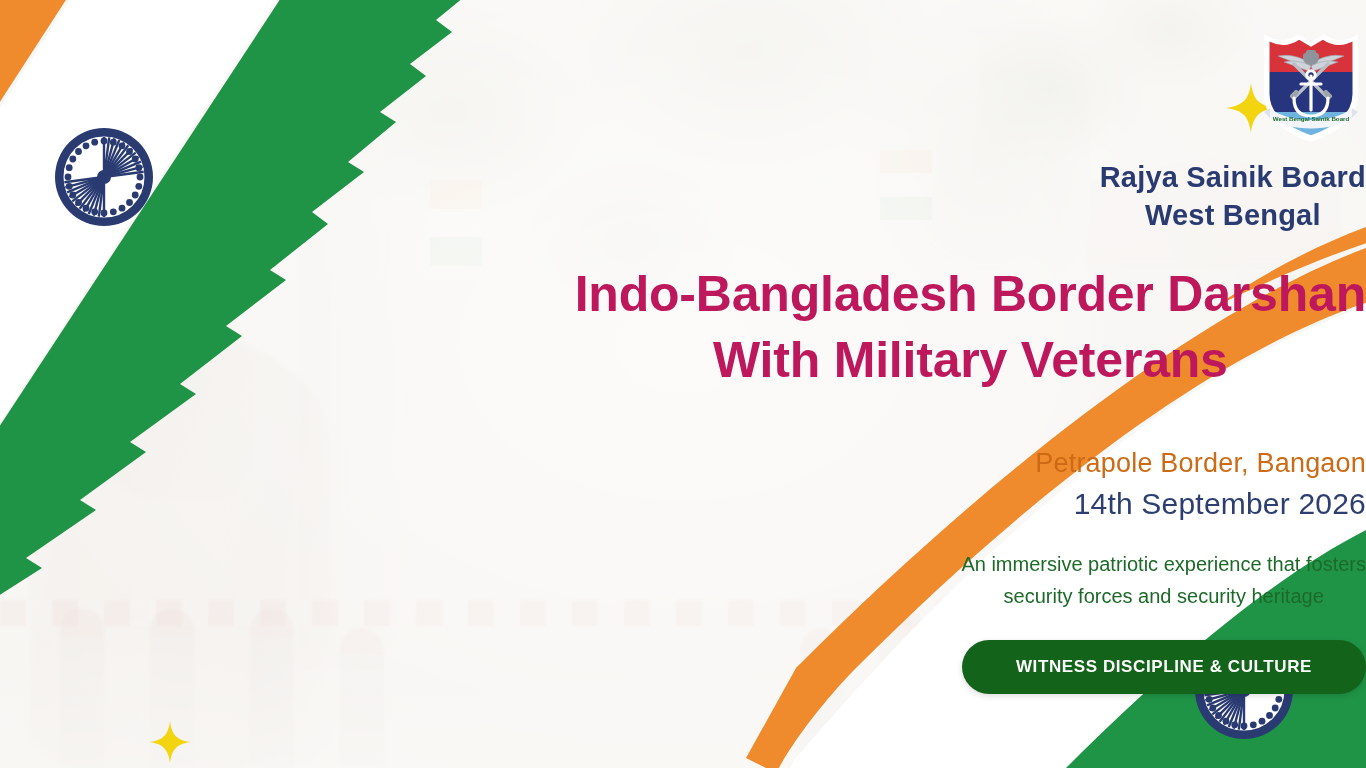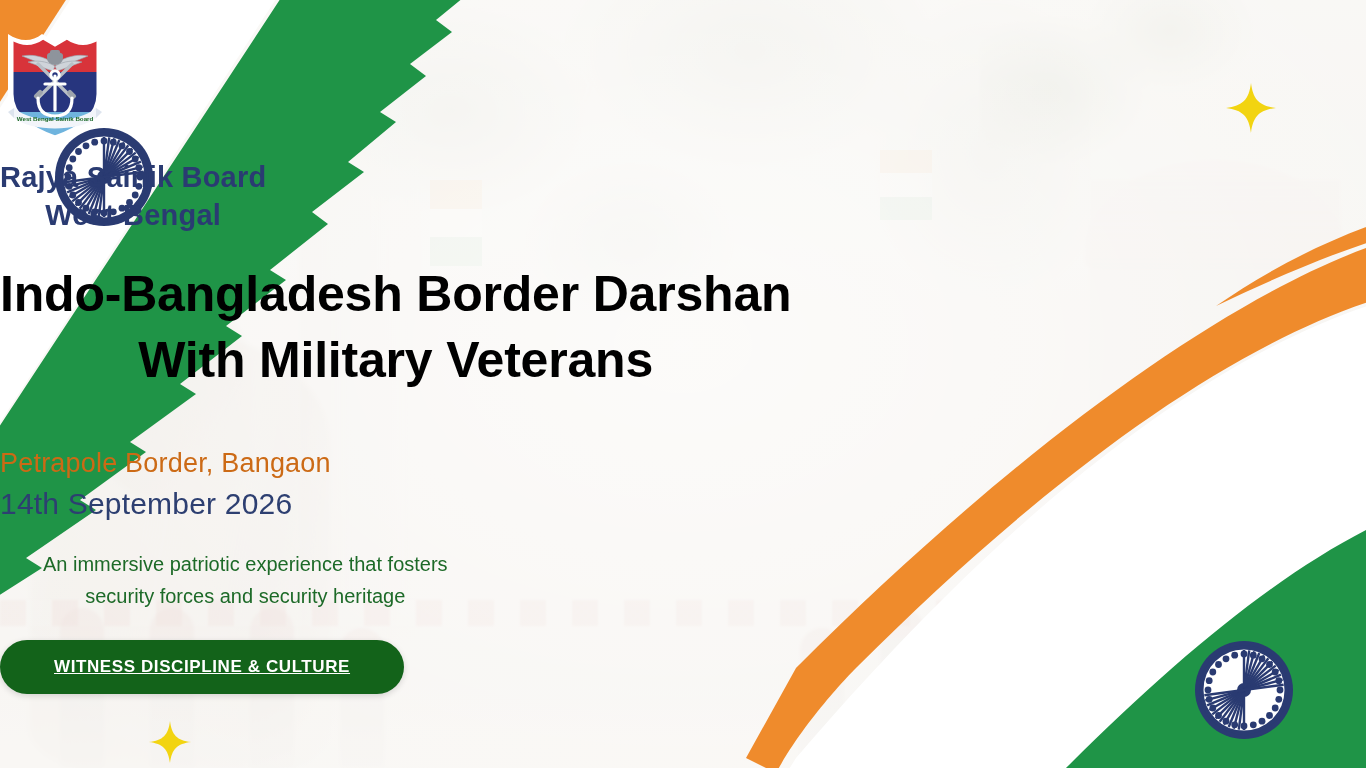--- a/index.html
+++ b/index.html
@@ -156,21 +156,21 @@
 
   
   .sparkle { position: absolute; }
 
   
   .content {
     position: absolute;
     inset: 0;
     display: flex;
     flex-direction: column;
-    align-items: flex-start;
+    align-items: flex-end;
     z-index: 5;
   }
   .emblem-wrap {
     margin-top: 28px;
     width: 110px;
     height: 118px;
   }
   .org-name {
     margin-top: 12px;
     text-align: center;
@@ -178,21 +178,21 @@
     font-weight: bold;
     font-size: 29px;
     line-height: 1.32;
     letter-spacing: .2px;
   }
   .org-name span { display: block; }
 
   .main-title {
     margin-top: 26px;
     text-align: center;
-    color: #000000;
+    color: #be185d;
     font-weight: bold;
     font-size: 50px;
     line-height: 1.32;
     letter-spacing: -.2px;
   }
   .main-title span { display: block; }
 
   .venue {
     margin-top: 22px;
     text-align: center;
@@ -226,21 +226,20 @@
     color: #ffffff;
     font-size: 17px;
     font-weight: bold;
     letter-spacing: .6px;
     padding: 17px 54px;
     border: none;
     border-radius: 30px;
     cursor: pointer;
     font-family: "Liberation Sans", sans-serif;
     box-shadow: 0 2px 6px rgba(0,0,0,.14);
-    text-decoration: underline;
   }
 </style>
 </head>
 <body>
 
 <div id="poster">
 
   <div class="bg-photo">
     <div class="bg-base"></div>
     <div class="bg-foliage"></div>

